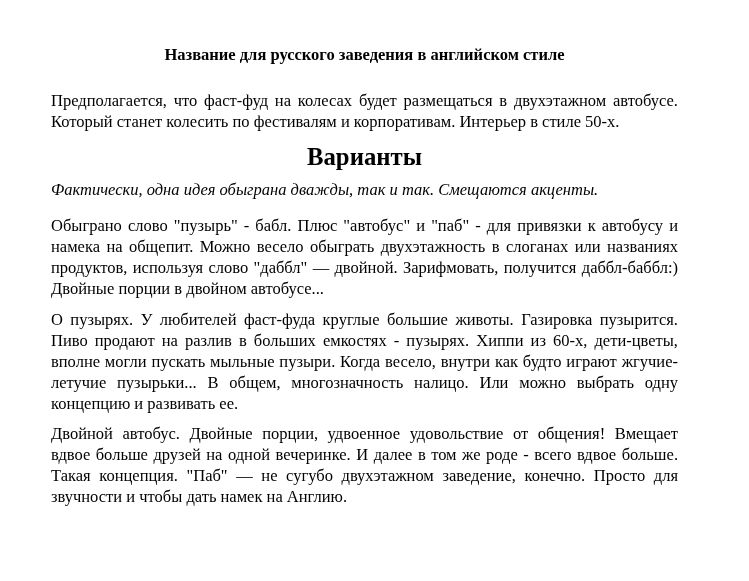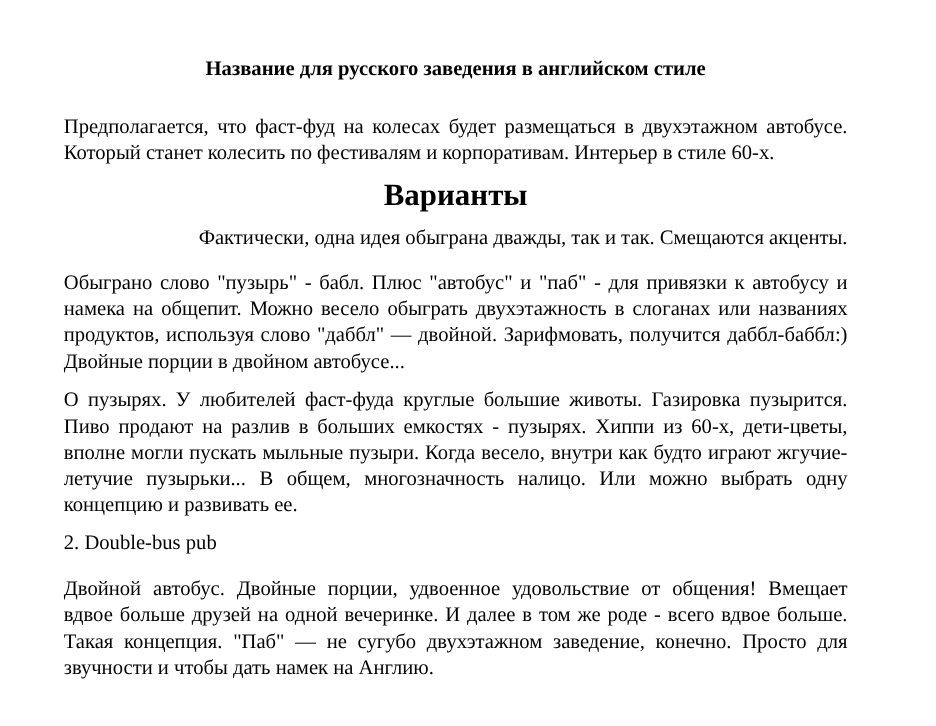--- a/index.html
+++ b/index.html
@@ -34,49 +34,48 @@
     text-align: justify;
     margin: 0;
   }
   .intro { margin-bottom: 14px; }
   .section-heading {
     font-weight: bold;
     margin: 0 0 12px 0;
     text-align: center;
   }
   .note-italic {
+    font-style: italic;
     margin: 0 0 15px 0;
-    text-align: right;
   }
   .option-heading {
     margin: 0;
   }
   .opt1-par1 { margin-bottom: 10px; }
   .opt1-par2 { margin-bottom: 9px; }
   .opt2-heading { margin-bottom: 16px; }
   .opt2-par1 { margin-bottom: 0; }
 </style>
 </head>
 <body>
 
 <div class="canvas">
   <div class="page">
 
     <h1 class="doc-title">Название для русского заведения в английском стиле</h1>
 
-    <p class="body-par intro">Предполагается, что фаст-фуд на колесах будет размещаться в двухэтажном автобусе. Который станет колесить по фестивалям и корпоративам. Интерьер в стиле 60-х.</p>
+    <p class="body-par intro">Предполагается, что фаст-фуд на колесах будет размещаться в двухэтажном автобусе. Который станет колесить по фестивалям и корпоративам. Интерьер в стиле 50-х.</p>
 
     <h2 class="section-heading">Варианты</h2>
 
     <p class="note-italic">Фактически, одна идея обыграна дважды, так и так. Смещаются акценты.</p>
 
     <div>
       <p class="body-par opt1-par1">Обыграно слово "пузырь" - бабл. Плюс "автобус" и "паб" - для привязки к автобусу и намека на общепит. Можно весело обыграть двухэтажность в слоганах или названиях продуктов, используя слово "даббл" — двойной. Зарифмовать, получится даббл-баббл:) Двойные порции в двойном автобусе...</p>
       <p class="body-par opt1-par2">О пузырях. У любителей фаст-фуда круглые большие животы. Газировка пузырится. Пиво продают на разлив в больших емкостях - пузырях. Хиппи из 60-х, дети-цветы, вполне могли пускать мыльные пузыри. Когда весело, внутри как будто играют жгучие-летучие пузырьки... В общем, многозначность налицо. Или можно выбрать одну концепцию и развивать ее.</p>
     </div>
 
     <div>
-      <div class="option-heading opt2-heading">2. Double-bus pub</div>
       <p class="body-par opt2-par1">Двойной автобус. Двойные порции, удвоенное удовольствие от общения! Вмещает вдвое больше друзей на одной вечеринке. И далее в том же роде - всего вдвое больше. Такая концепция. "Паб" — не сугубо двухэтажном заведение, конечно. Просто для звучности и чтобы дать намек на Англию.</p>
     </div>
 
   </div>
 </div>
 
 </body></html>

